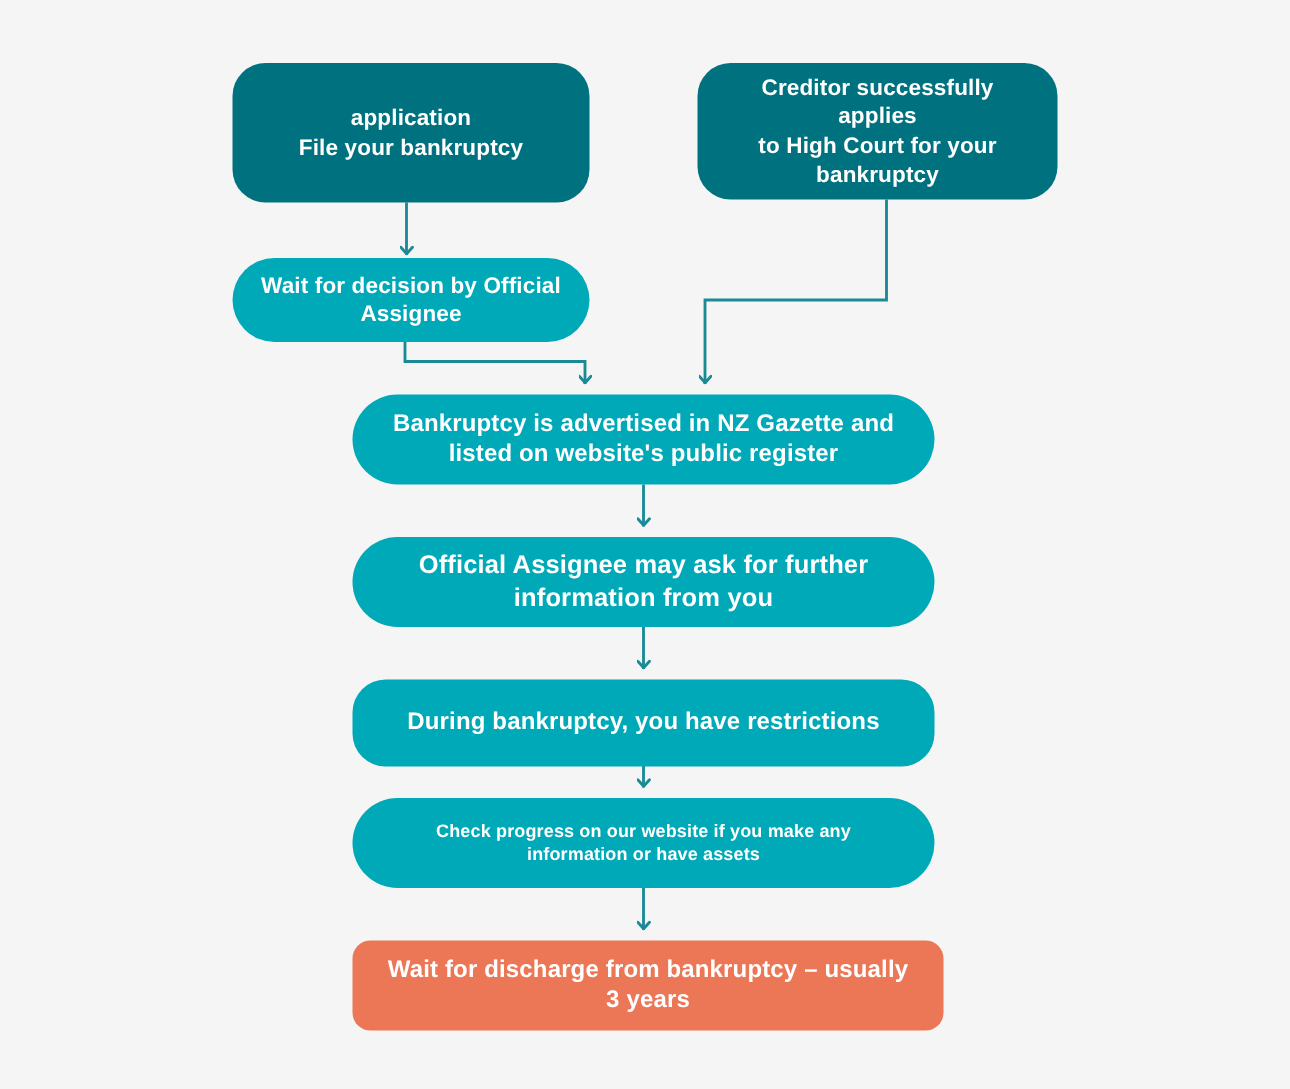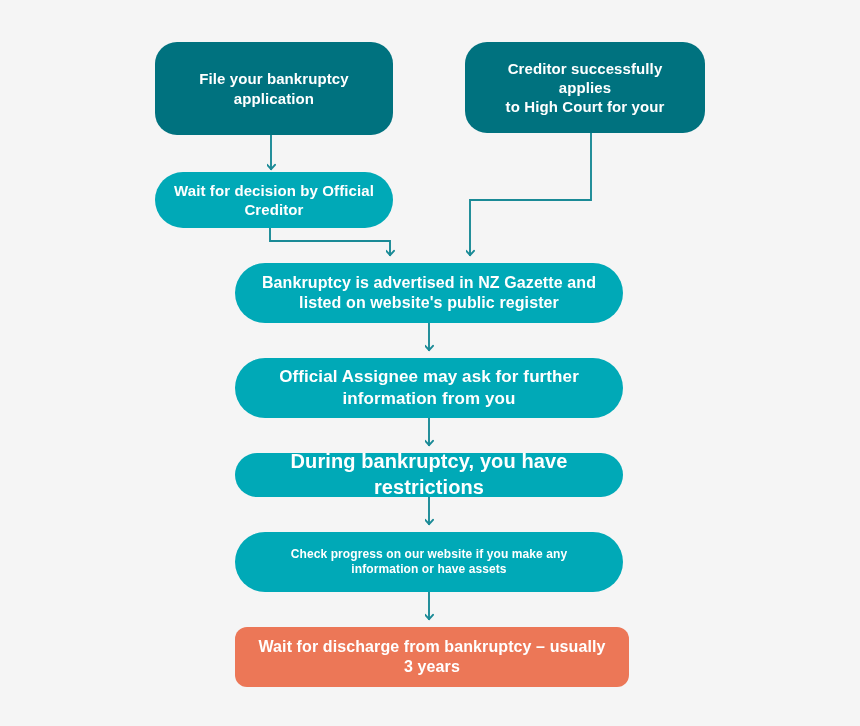--- a/index.html
+++ b/index.html
@@ -86,54 +86,55 @@
       <path d="M429,497 L429,525" fill="none" stroke="#1a8a96" stroke-width="1.9" marker-end="url(#arrowhead)"></path>
     </g>
 
     <g>
       <path d="M429,592 L429,620" fill="none" stroke="#1a8a96" stroke-width="1.9" marker-end="url(#arrowhead)"></path>
     </g>
   </svg>
 
   <div class="node node-dark" style="left:155px; top:42px; width:238px; height:93px; border-radius:22px; font-size:15px;">
     <span>
+        <span>application</span>
         <span>File your bankruptcy</span>
-        <span>application</span>
       </span>
   </div>
 
   <div class="node node-dark" style="left:465px; top:42px; width:240px; height:91px; border-radius:22px; font-size:15px;justify-content:center;">
     <span>
         <span>Creditor successfully applies</span>
         <span>to High Court for your</span>
+        <span>bankruptcy</span>
       </span>
   </div>
 
   <div class="node node-teal" style="left:155px; top:172px; width:238px; height:56px; border-radius:28px; font-size:15px;">
     <span>
         <span>Wait for decision by Official</span>
-        <span>Creditor</span>
+        <span>Assignee</span>
       </span>
   </div>
 
   <div class="node node-teal" style="left:235px; top:263px; width:388px; height:60px; border-radius:30px; font-size:16px;justify-content:flex-end;">
     <span>
         <span>Bankruptcy is advertised in NZ Gazette and</span>
         <span>listed on website's public register</span>
       </span>
   </div>
 
   <div class="node node-teal" style="left:235px; top:358px; width:388px; height:60px; border-radius:30px; font-size:17px;text-align:center;">
     <span>
         <span>Official Assignee may ask for further</span>
         <span>information from you</span>
       </span>
   </div>
 
-  <div class="node node-teal" style="left:235px; top:453px; width:388px; height:44px; border-radius:22px; font-size:20px;">
+  <div class="node node-teal" style="left:235px; top:453px; width:388px; height:58px; border-radius:22px; font-size:16px;">
     <span>
         <span>During bankruptcy, you have restrictions</span>
       </span>
   </div>
 
   <div class="node node-teal" style="left:235px; top:532px; width:388px; height:60px; border-radius:30px; font-size:12px;">
     <span>
         <span>Check progress on our website if you make any</span>
         <span>information or have assets</span>
       </span>

